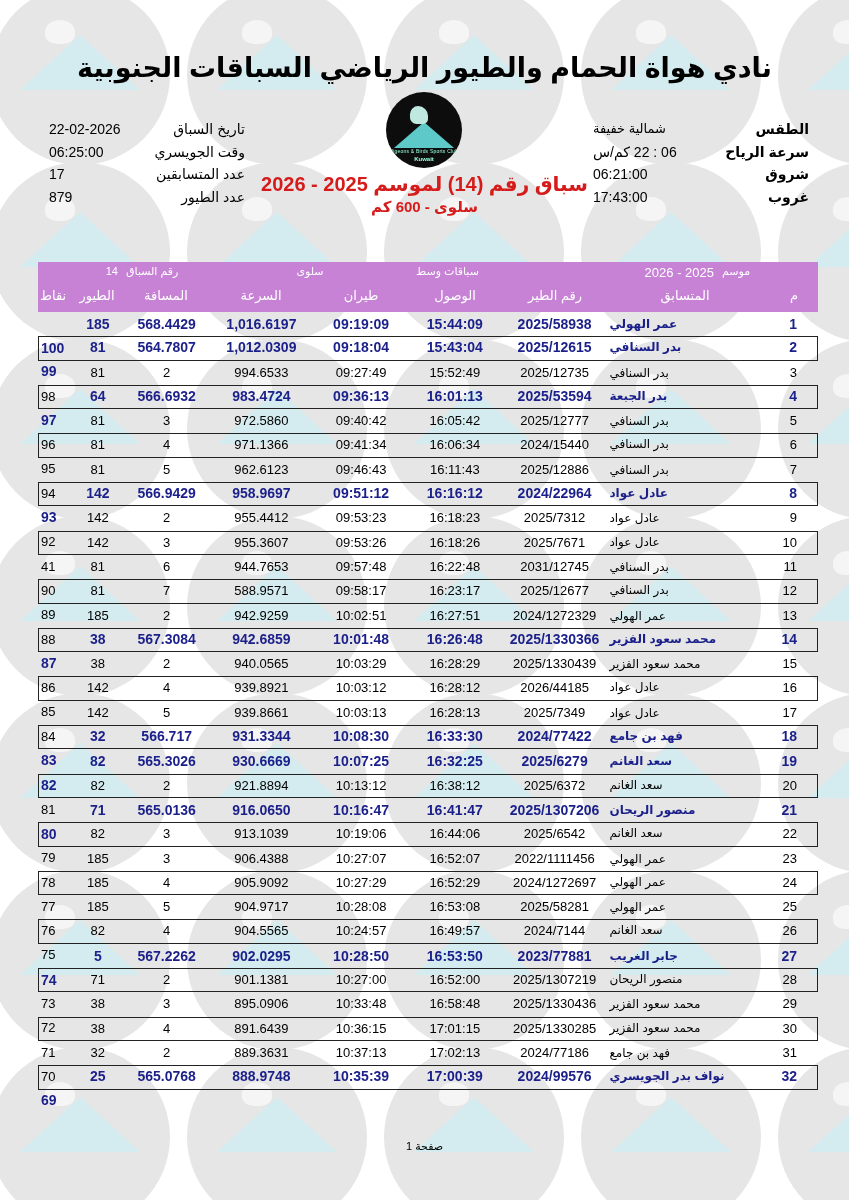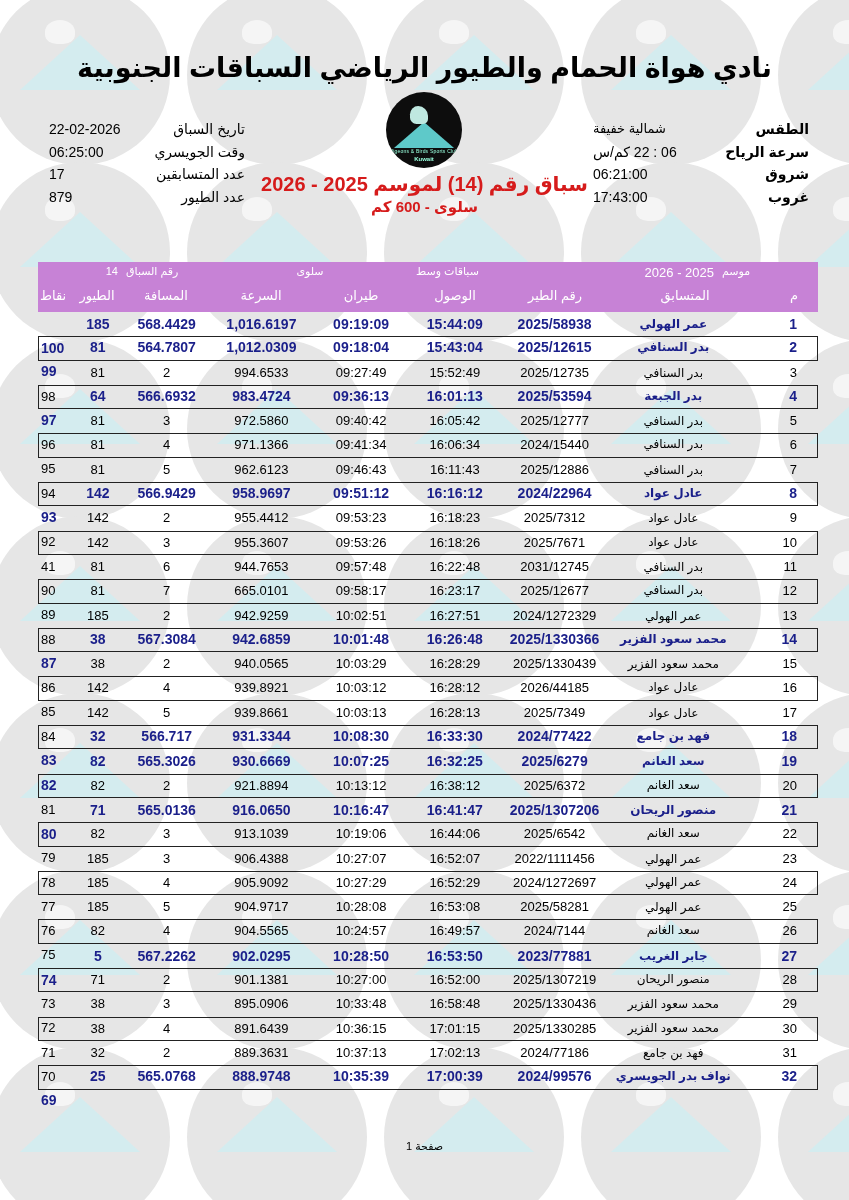--- a/index.html
+++ b/index.html
@@ -80,21 +80,21 @@
   .hdr .cols { top:26px; height:22px; font-size:13px; }
   .cell { box-sizing:border-box; text-align:center; white-space:nowrap; }
 
   .c-pts  { width:34px; }
   .c-birds{ width:50px; }
   .c-dist { width:88px; }
   .c-spd  { width:102px; }
   .c-fly  { width:98px; }
   .c-arr  { width:90px; }
   .c-ring { width:110px; }
-  .c-name { width:150px; text-align:center; padding-right:22px; direction:rtl; }
+  .c-name { width:150px; text-align:left; padding-right:22px; direction:rtl; }
   .c-rank { width:58px; text-align:right; padding-right:20px; }
 
   .hdr .cols .c-pts { text-align:left; padding-left:2px; }
   .hdr .cols .c-name { text-align:center; padding-right:0; }
 
   .body-rows { position:relative; }
   .r {
     display:flex; height:24.3px; line-height:24.3px; font-size:13px;
     box-sizing:border-box; border-left:1.5px solid transparent; border-right:1.5px solid transparent;
   }
@@ -344,21 +344,21 @@
           <span class="cell c-fly">09:57:48</span>
           <span class="cell c-arr">16:22:48</span>
           <span class="cell c-ring">2031/12745</span>
           <span class="cell c-name">بدر السنافي</span>
           <span class="cell c-rank">11</span>
         </div>
         <div class="r boxed">
           <span class="cell c-pts">89</span>
           <span class="cell c-birds">81</span>
           <span class="cell c-dist">7</span>
-          <span class="cell c-spd">665.0101</span>
+          <span class="cell c-spd">588.9571</span>
           <span class="cell c-fly">09:58:17</span>
           <span class="cell c-arr">16:23:17</span>
           <span class="cell c-ring">2025/12677</span>
           <span class="cell c-name">بدر السنافي</span>
           <span class="cell c-rank">12</span>
         </div>
         <div class="r">
           <span class="cell c-pts">88</span>
           <span class="cell c-birds">185</span>
           <span class="cell c-dist">2</span>

